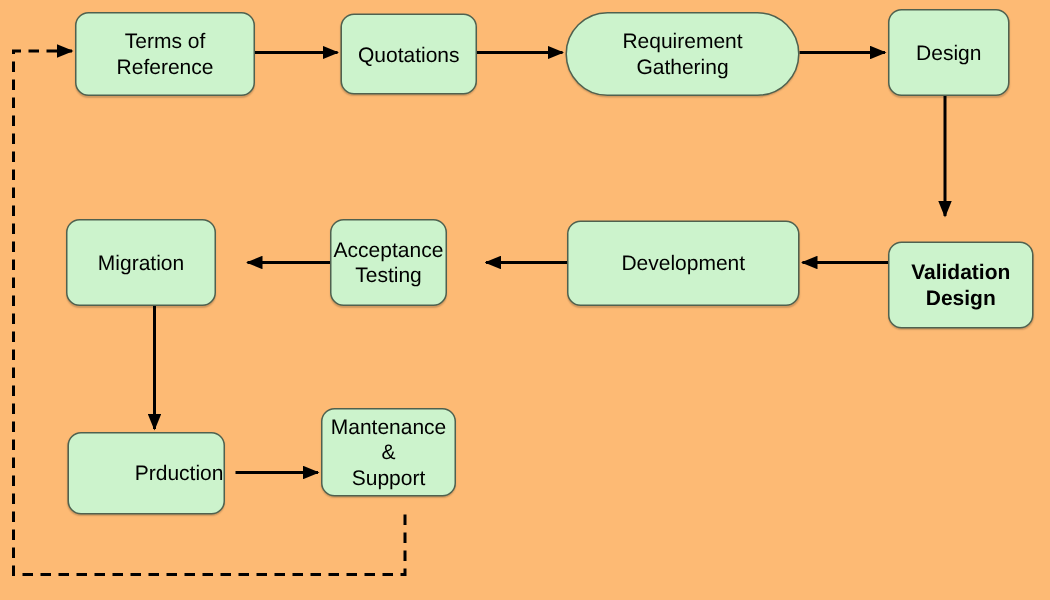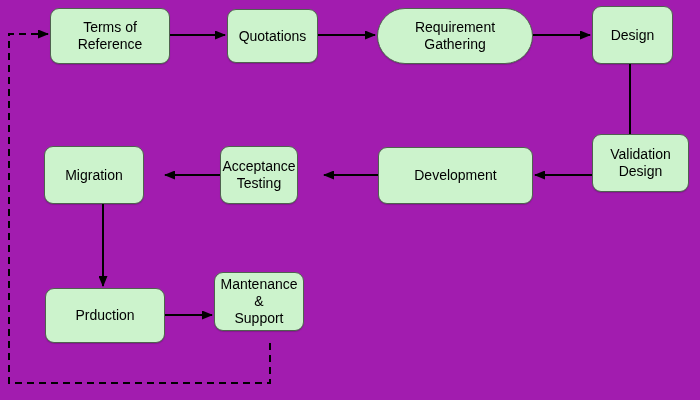--- a/index.html
+++ b/index.html
@@ -1,20 +1,20 @@
 <!DOCTYPE html>
 <html style="--node-fill: #ccf3cc; --node-border: #4f614f;"><head>
 <meta charset="utf-8">
 <style>
   html, body { margin: 0; padding: 0; background: #ffffff; }
   .canvas {
     position: relative;
     width: 700px;
     height: 400px;
-    background: #a21caf;
+    background: #fdba74;
     font-family: "Liberation Sans", sans-serif;
     overflow: hidden;
   }
   .edges-layer {
     position: absolute;
     left: 0; top: 0;
     width: 700px; height: 400px;
   }
   .node {
     position: absolute;
@@ -29,25 +29,25 @@
     font-size: 14px;
     line-height: 17px;
     color: #000000;
     white-space: pre-line;
     box-shadow: 0 1px 1px rgba(0,0,0,0.18);
   }
   #node-terms        { left: 50px;  top: 8px;   width: 120px; height: 56px; }
   #node-quotations   { left: 227px; top: 9px;   width: 91px;  height: 54px; text-align: right; }
   #node-requirement  { left: 377px; top: 8px;   width: 156px; height: 56px; border-radius: 28px; }
   #node-design       { left: 592px; top: 6px;   width: 81px;  height: 58px; }
-  #node-validation   { left: 592px; top: 134px; width: 97px;  height: 58px; }
+  #node-validation   { left: 592px; top: 161px; width: 97px;  height: 58px; font-weight: bold; }
   #node-development  { left: 378px; top: 147px; width: 155px; height: 57px; text-align: center; }
   #node-acceptance   { left: 220px; top: 146px; width: 78px; height: 58px; }
   #node-migration    { left: 44px;  top: 146px; width: 100px; height: 58px; }
-  #node-prduction    { left: 45px;  top: 288px; width: 120px; height: 55px; }
+  #node-prduction    { left: 45px;  top: 288px; width: 105px; height: 55px; justify-content: flex-end; }
   #node-mantenance   { left: 214px; top: 272px; width: 90px; height: 59px; }
 </style>
 </head>
 <body>
 
 <div class="canvas">
 
   <svg class="edges-layer" width="700" height="400" viewBox="0 0 700 400" xmlns="http://www.w3.org/2000/svg">
     <defs>
       <marker id="arrowhead" markerUnits="userSpaceOnUse" markerWidth="11" markerHeight="9" refX="10" refY="4.5" orient="auto">

